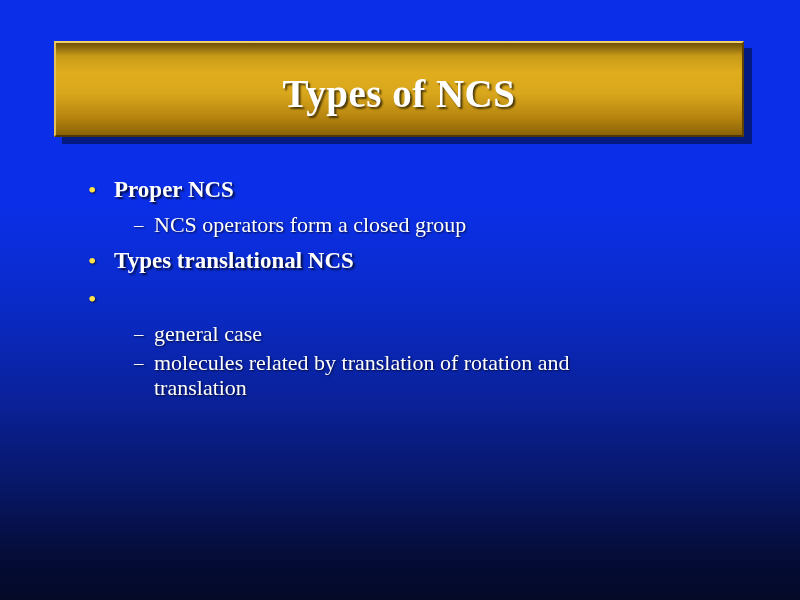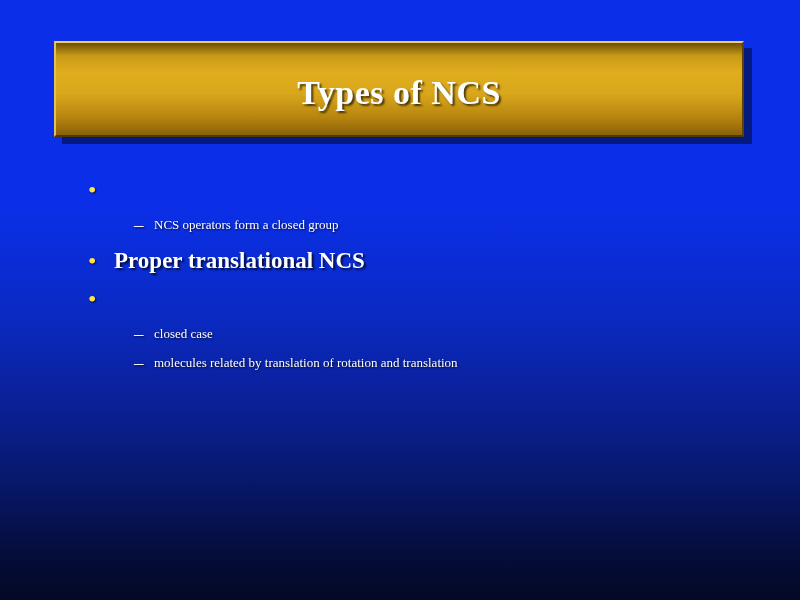--- a/index.html
+++ b/index.html
@@ -54,21 +54,21 @@
     border-left: 2px solid #e3c05a;
     border-right: 2px solid #5d4206;
     border-bottom: 2px solid #4e3705;
     box-sizing: border-box;
     display: flex;
     align-items: center;
     justify-content: center;
   }
   #title-text {
     color: #ffffff;
-    font-size: 34px;
+    font-size: 39px;
     font-weight: bold;
     letter-spacing: 0.5px;
     text-shadow: 2px 2px 2px rgba(0,0,0,0.65);
     white-space: nowrap;
     margin-top: 8px;
   }
 
   
   #body {
     position: absolute;
@@ -104,21 +104,21 @@
   .lvl2 .dash {
     color: #ffffff;
     font-size: 19px;
     line-height: 25px;
     width: 20px;
     flex: 0 0 20px;
     text-shadow: 1px 1px 2px rgba(0,0,0,0.7);
   }
   .lvl2 .text {
     color: #ffffff;
-    font-size: 13px;
+    font-size: 22px;
     line-height: 25px;
     text-shadow: 1px 1px 2px rgba(0,0,0,0.7);
     max-width: 480px;
   }
   .tight { margin-bottom: 2px; }
   .gap-small { margin-top: 10px; }
 </style>
 </head>
 <body>
 
@@ -127,37 +127,38 @@
   <div id="title-shadow"></div>
 
   <div id="title-box">
     <span id="title-text">Types of NCS</span>
   </div>
 
   <div id="body">
 
     <div class="lvl1">
       <span class="bullet">•</span>
+      <span class="text">Proper NCS</span>
     </div>
     <div class="lvl2">
       <span class="dash">–</span>
       <span class="text">NCS operators form a closed group</span>
     </div>
 
     <div class="lvl1 gap-small">
       <span class="bullet">•</span>
-      <span class="text">Proper translational NCS</span>
+      <span class="text">Types translational NCS</span>
     </div>
 
     <div class="lvl1 gap-small">
       <span class="bullet">•</span>
     </div>
     <div class="lvl2 tight">
       <span class="dash">–</span>
-      <span class="text">closed case</span>
+      <span class="text">general case</span>
     </div>
     <div class="lvl2 tight">
       <span class="dash">–</span>
       <span class="text">molecules related by translation of rotation and translation</span>
     </div>
 
   </div>
 </div>
 
 </body></html>

